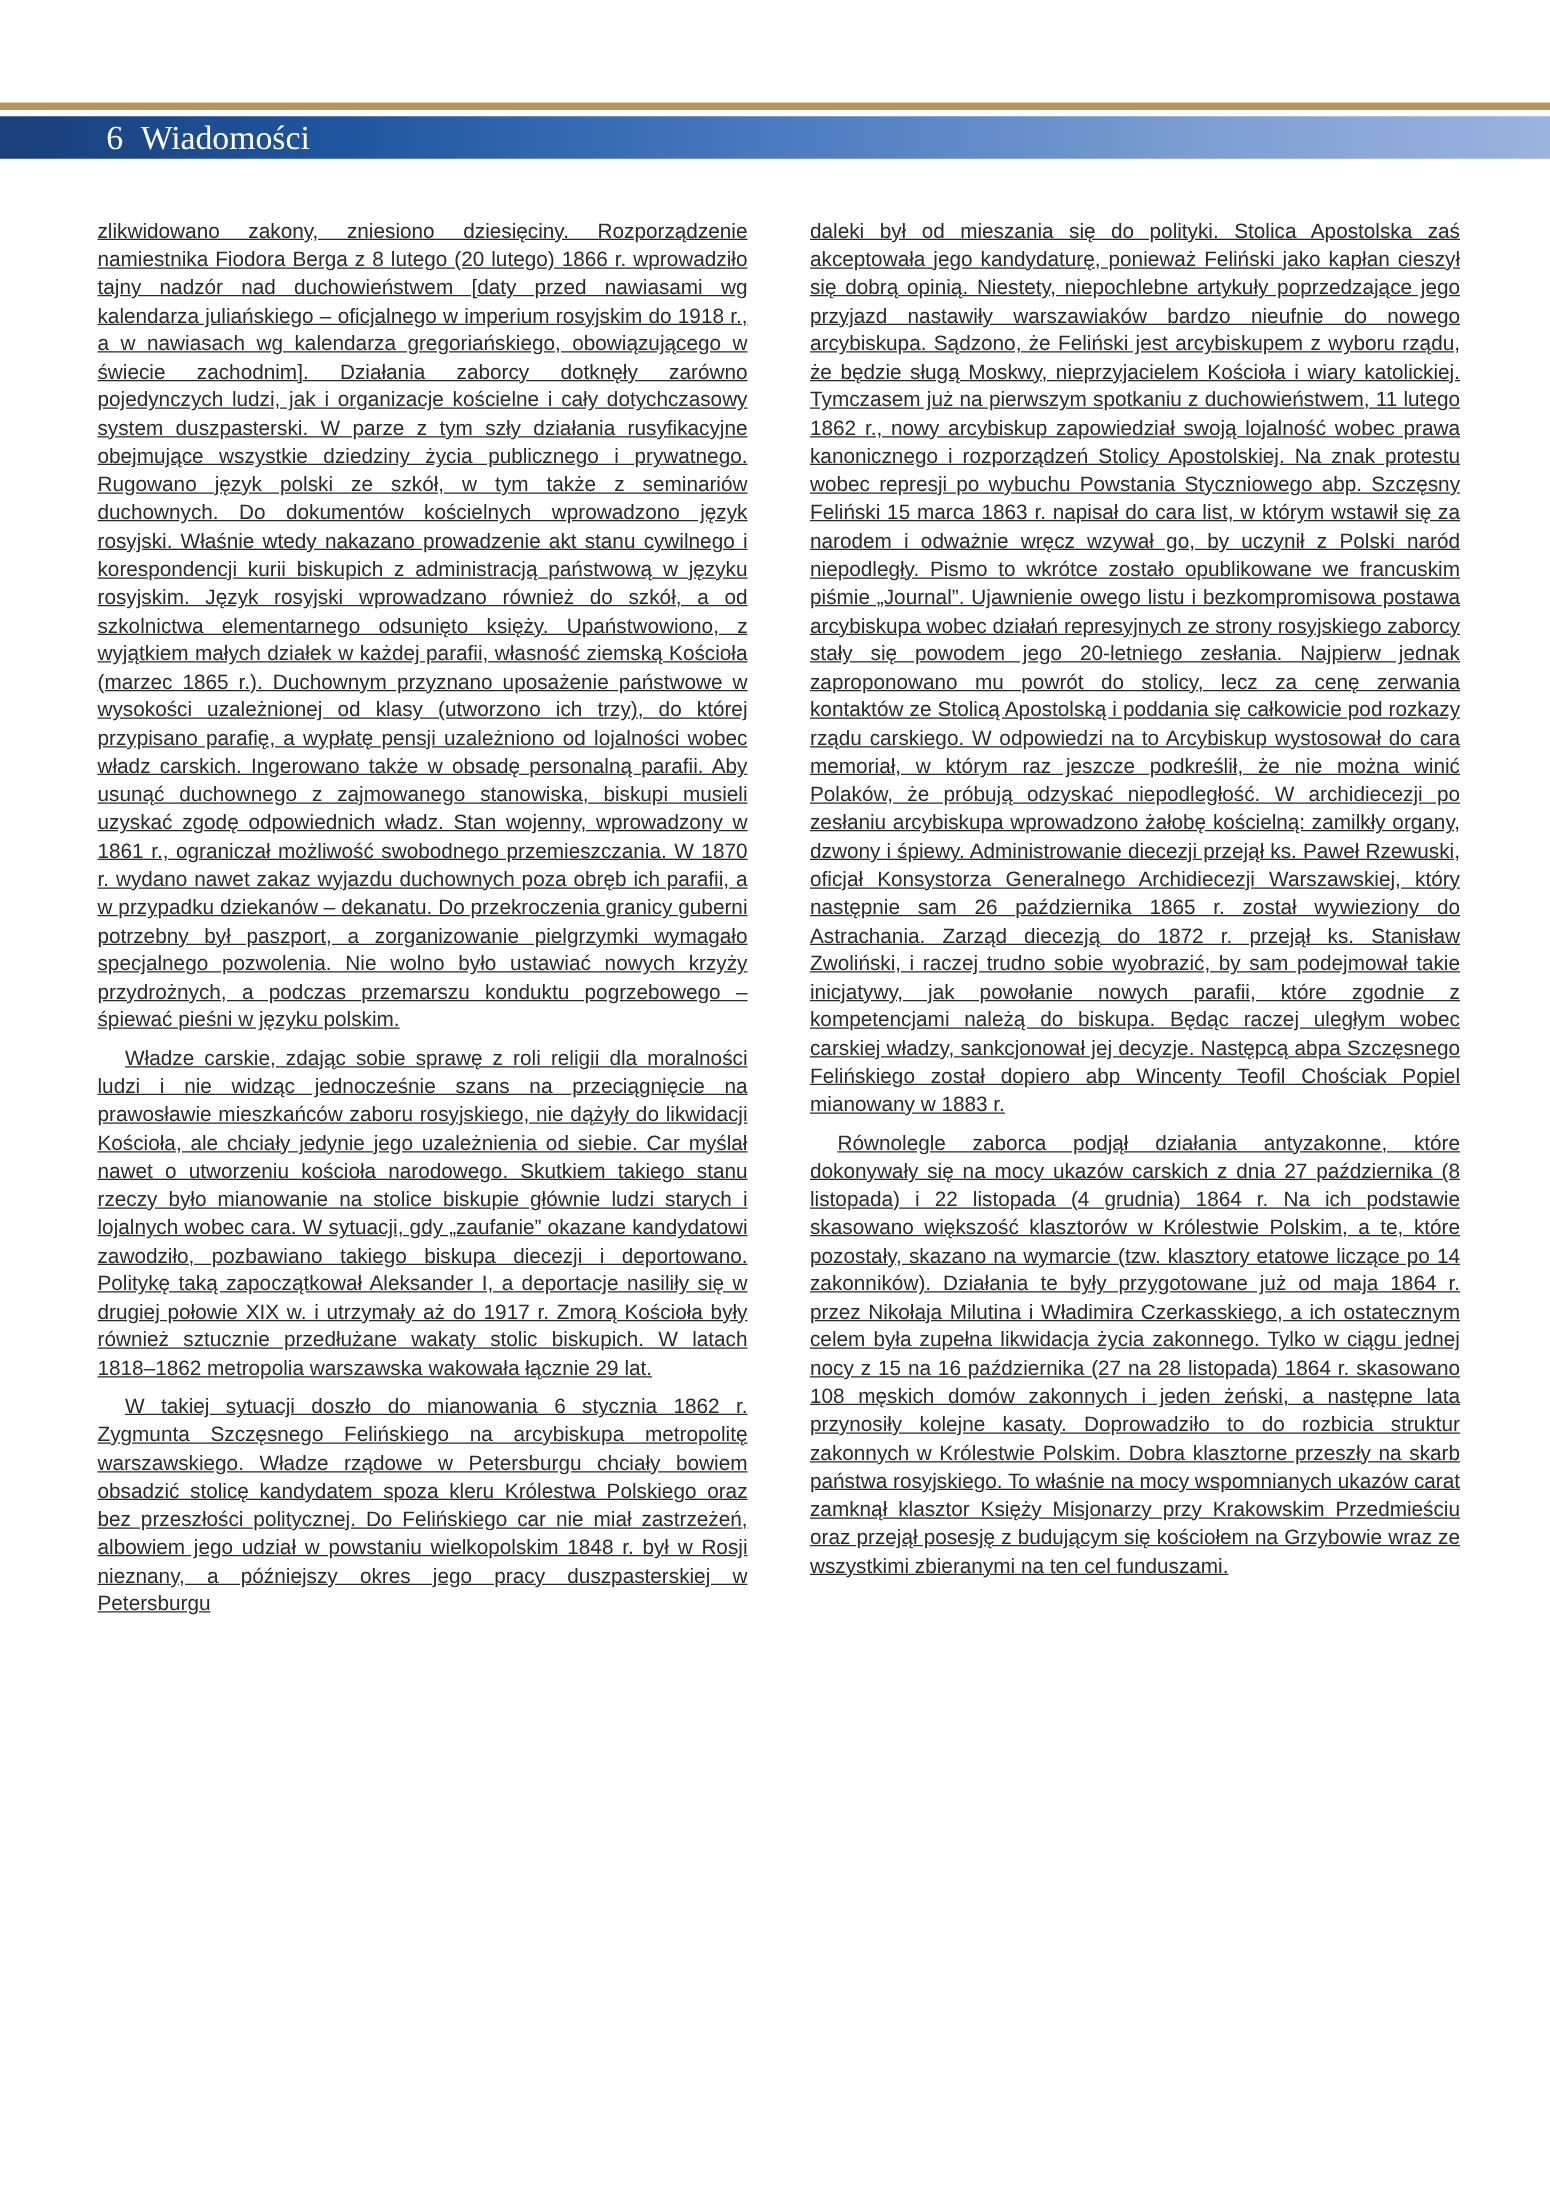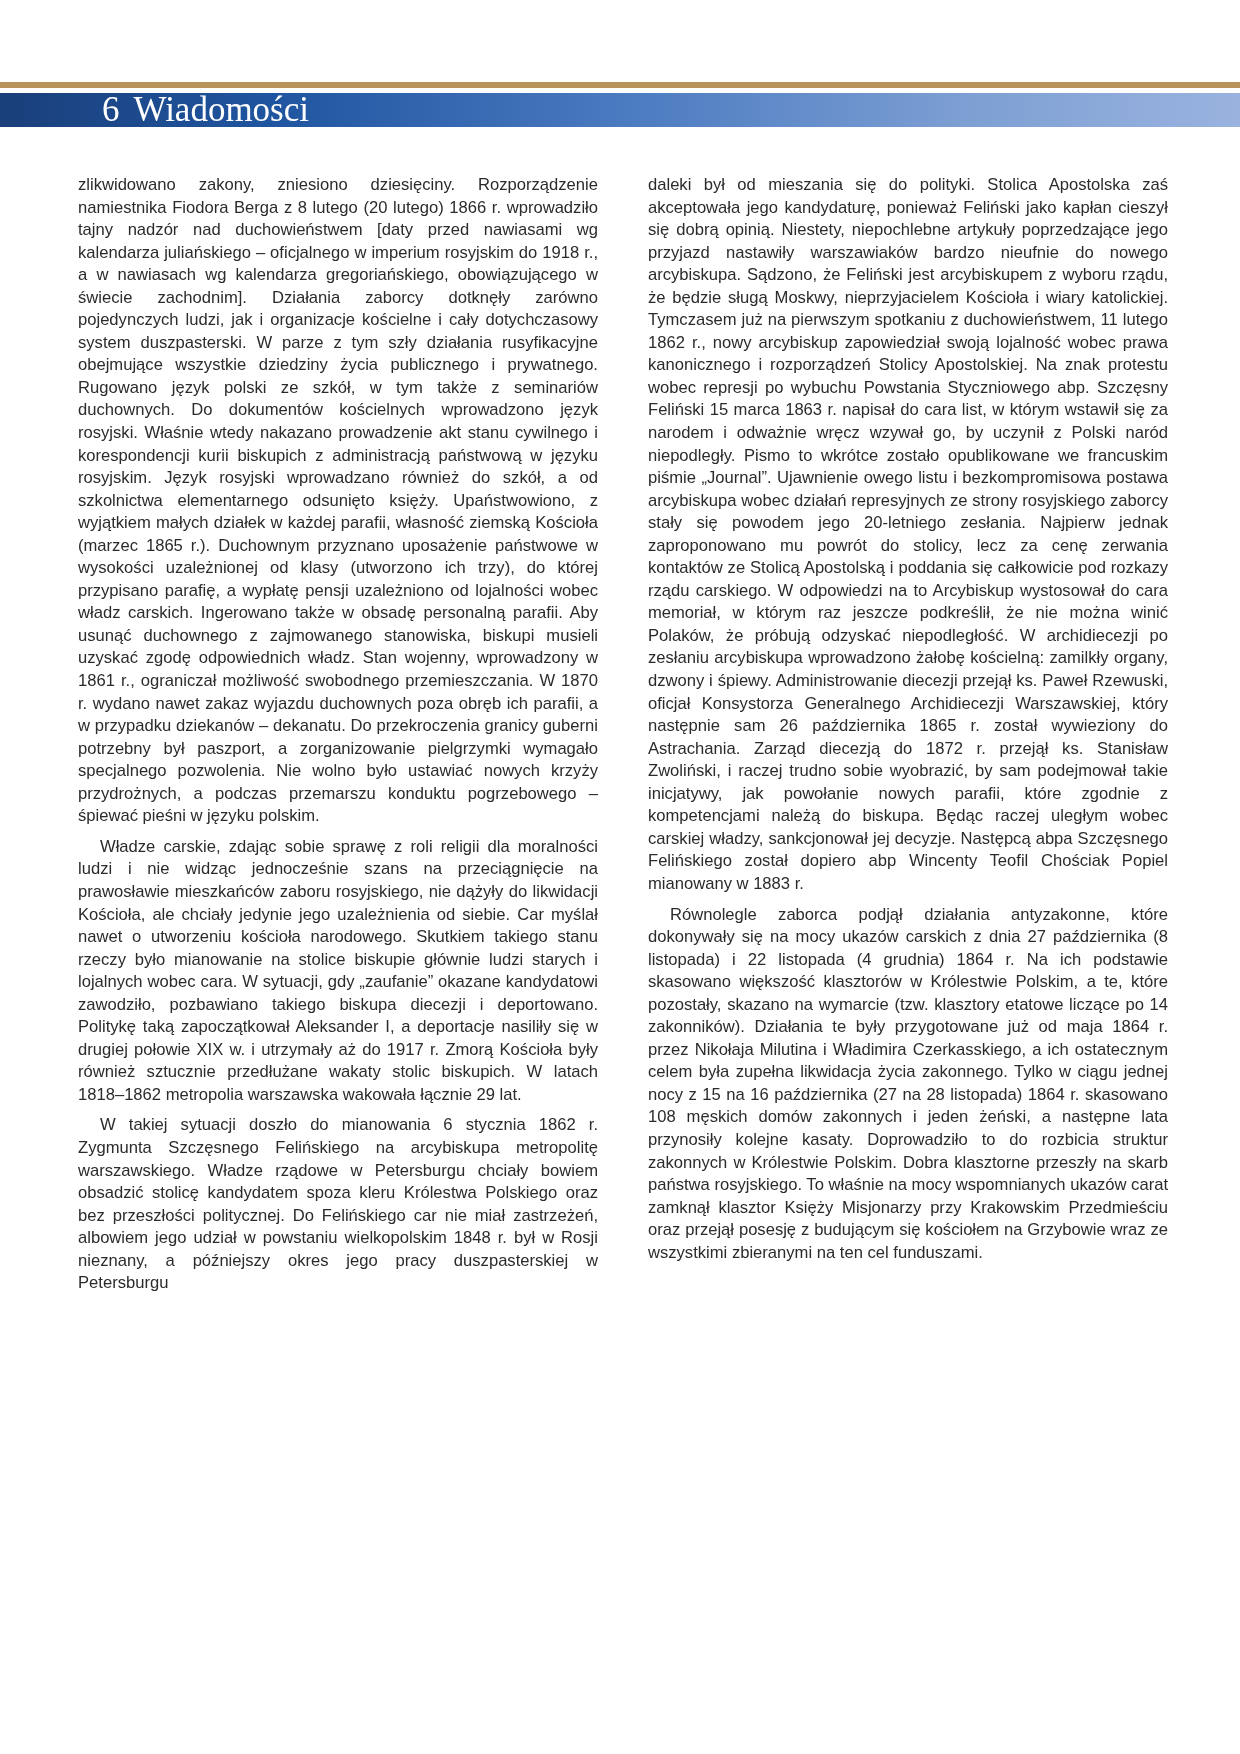--- a/index.html
+++ b/index.html
@@ -19,42 +19,43 @@
     background: #b8935a;
   }
   .header-band {
     position: absolute;
     left: 0; top: 93px;
     width: 1240px; height: 34px;
     background: linear-gradient(90deg, #1a3f7a 0%, #1f55a0 22%, #4a7ac0 50%, #7d9fd3 78%, #9ab3df 100%);
   }
   .header-title {
     position: absolute;
-    left: 102px; top: 93px;
+    left: 85px; top: 93px;
     height: 22px;
     line-height: 34px;
     color: #ffffff;
     font-family: "Liberation Serif", "DejaVu Serif", serif;
-    font-size: 35px;
+    font-size: 27px;
     white-space: nowrap;
   }
   .header-title .page-num { margin-right: 14px; }
   .column {
     position: absolute;
     top: 174px;
     width: 520px;
     font-size: 16.6px;
     line-height: 22.55px;
     text-align: justify;
     hyphens: none;
   }
   .col-left { left: 78px; }
   .col-right { left: 648px; }
   .column p {
     margin: 0 0 8px 0;
+    text-decoration: underline;
   }
   .column p.indent { text-indent: 22px; }
   .column p.cont { text-indent: 0; }
 </style>
 </head>
 <body>
 
 <div class="gold-rule"></div>
 <div class="header-band"></div>
 <div class="header-title">

